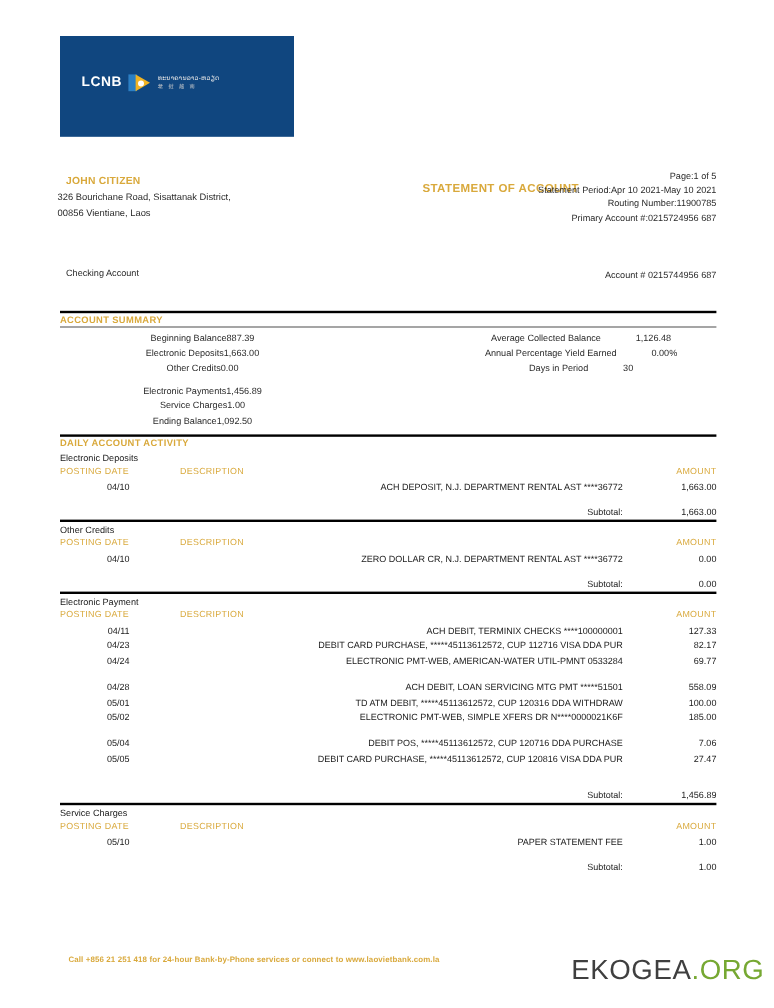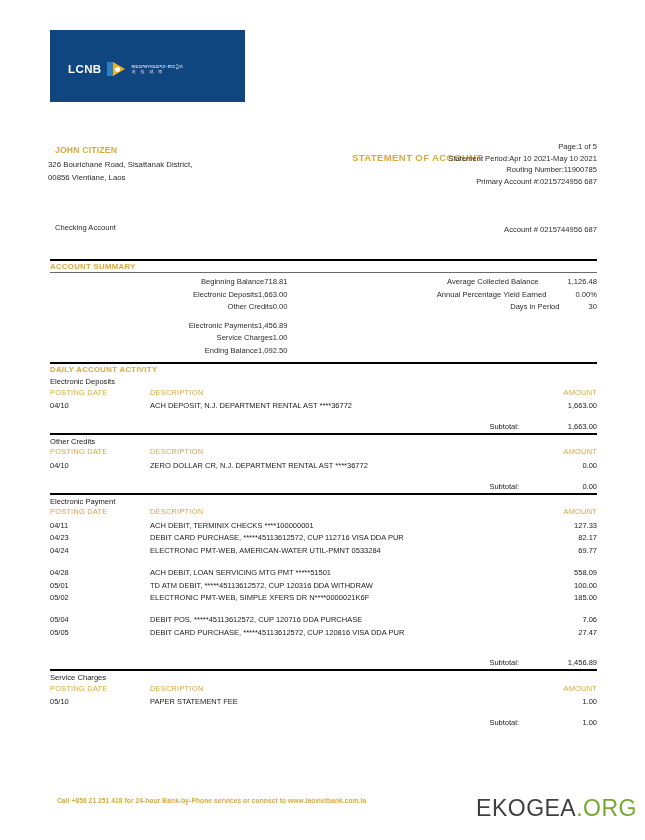--- a/index.html
+++ b/index.html
@@ -22,21 +22,21 @@
     width: 645px;
     height: 840px;
   }
 
   
   .logo-box {
     position: absolute;
     left: 50px;
     top: 30px;
     width: 195px;
-    height: 72px;
+    height: 84px;
     background: #10467f;
   }
   .logo-inner {
     position: absolute;
     left: 18px;
     top: 32px;
     display: flex;
     align-items: center;
     gap: 5px;
   }
@@ -174,21 +174,21 @@
   .rule-thin { border-top: 0.8px solid #6a6a6a; }
 
   
   .sum-grid {
     display: flex;
     padding-top: 3px;
   }
   .sum-col { width: 50%; }
   .sum-row {
     display: flex;
-    justify-content: flex-end;
+    justify-content: center;
     font-size: 7.6px;
     color: #2b2b2b;
     line-height: 12.6px;
   }
   .sum-col.left .sum-row { padding-right: 36px; }
   .sum-col.right .sum-row { padding-left: 48px; gap: 29px; }
   .sum-gap { height: 6px; }
 
   
   .grp-name {
@@ -207,20 +207,21 @@
     padding: 0.5px 0 1.5px 0;
     line-height: 10px;
   }
   .tbl th.amt, .tbl td.amt { text-align: right; }
   .tbl td {
     font-size: 7.5px;
     color: #1a1a1a;
     padding: 0.6px 0;
     line-height: 11.6px;
     vertical-align: top;
+    text-align: right;
   }
   .col-date { width: 58px; }
   .col-desc { width: auto; }
   .col-amt  { width: 78px; }
   td.desc { padding-left: 42px; }
   th.desc { padding-left: 42px; }
   .sub-row td { padding-top: 9px; }
   .sub-label { text-align: right; padding-right: 136px; }
   .spacer-row td { height: 9px; padding: 0; }
 
@@ -294,21 +295,21 @@
   <div class="acct-num">Account # 0215744956 687</div>
 
   <div class="sec" style="top:259px;">
     <div class="bar-top"></div>
     <div class="sec-head">ACCOUNT SUMMARY</div>
     <div class="rule-thin"></div>
     <div class="sum-grid">
       <div class="sum-col left" id="sum-left">
           <div class="sum-row">
             <span>Beginning Balance</span>
-            <span>718.81</span>
+            <span>887.39</span>
           </div>
           <div class="sum-row">
             <span>Electronic Deposits</span>
             <span>1,663.00</span>
           </div>
           <div class="sum-row">
             <span>Other Credits</span>
             <span>0.00</span>
           </div>
           <div class="sum-gap"></div>

